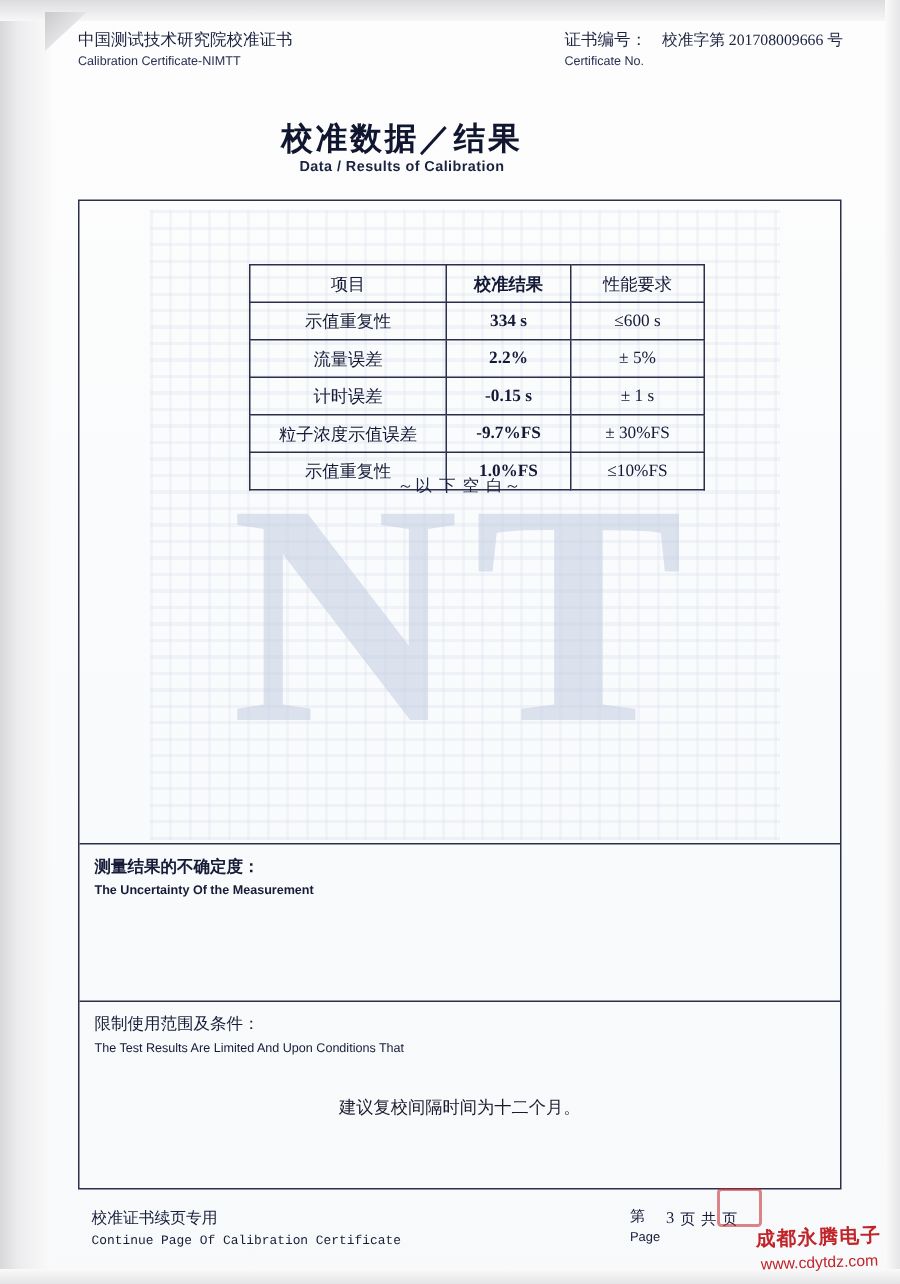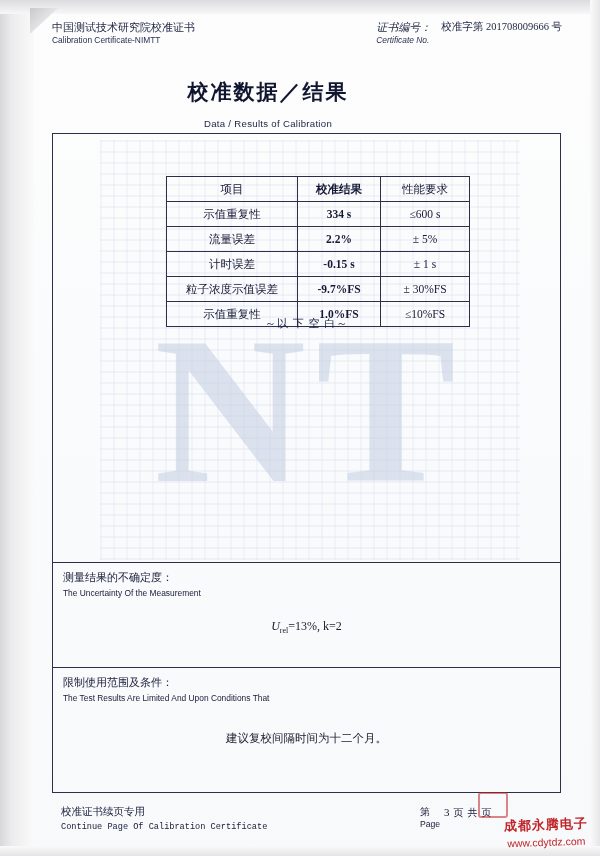--- a/index.html
+++ b/index.html
@@ -78,41 +78,42 @@
     width: 510px;
     display: flex;
     justify-content: space-between;
     align-items: flex-start;
     font-size: 10.5px;
     color: #1c2340;
   }
   .hdr .cn { font-size: 11px; line-height: 14px; white-space: nowrap;}
   .hdr .en { font-size: 8.4px; line-height: 12px; font-family: "Liberation Sans", sans-serif; color:#2a3052; white-space: nowrap;}
   .hdr-right { display:flex; gap: 10px; }
-  .hdr-right .labels { text-align: left; font-style: italic; }
+  .hdr-right .labels { text-align: left; }
   .hdr-right .value { font-size: 10.5px; padding-top: 0px; white-space: nowrap;}
 
   
   .title {
     position: absolute;
     left: 0; top: 78px; width: 536px;
     text-align: center;
   }
   .title .cn {
     font-size: 21px;
     font-weight: bold;
     letter-spacing: 2px;
     color: #101630;
   }
   .title .en {
     font-size: 9.6px;
     font-family: "Liberation Sans", sans-serif;
-    margin-top: 12px;
+    margin-top: 0;
     color: #1b2240;
     letter-spacing: 0.3px;
+    font-weight: bold;
   }
 
   
   .frame {
     position: absolute;
     left: 52px; top: 133px;
     width: 509px; height: 660px;
     border: 1px solid #2b2f4a;
     box-sizing: border-box;
   }
@@ -153,20 +154,21 @@
     color: #1a2140;
     letter-spacing: 1px;
   }
 
   
   .sec2-label {
     position: absolute;
     left: 10px; top: 436px;
     font-size: 11px;
     color: #161c38;
+    font-weight: bold;
   }
   .sec2-label .en {
     font-size: 8.4px;
     font-family: "Liberation Sans", sans-serif;
     margin-top: 3px;
   }
   .sec2-body {
     position: absolute;
     left: 0; top: 485px; width: 100%;
     text-align: center;
@@ -317,23 +319,20 @@
     </table>
 
     <div class="blank-note">～以 下 空 白～</div>
 
     <div class="divider div1"></div>
 
     <div class="sec2-label">
       <div class="cn">测量结果的不确定度：</div>
       <div class="en">The Uncertainty Of   the Measurement</div>
     </div>
-    <div class="sec2-body">
-      <i>U</i><span class="sub">rel</span><span>=13%, k=2</span>
-    </div>
 
     <div class="divider div2"></div>
 
     <div class="sec3-label">
       <div class="cn">限制使用范围及条件：</div>
       <div class="en">The Test Results Are Limited And Upon Conditions That</div>
     </div>
     <div class="sec3-body">建议复校间隔时间为十二个月。</div>
   </div>
 

